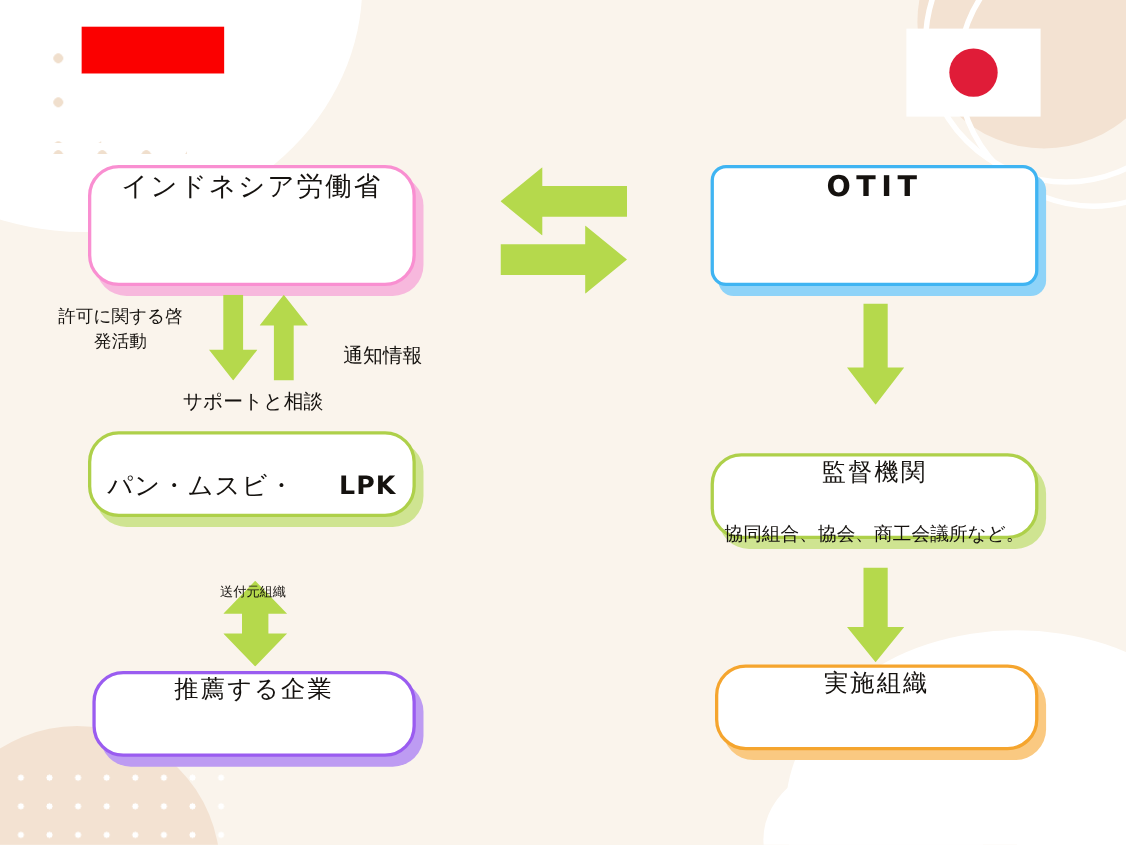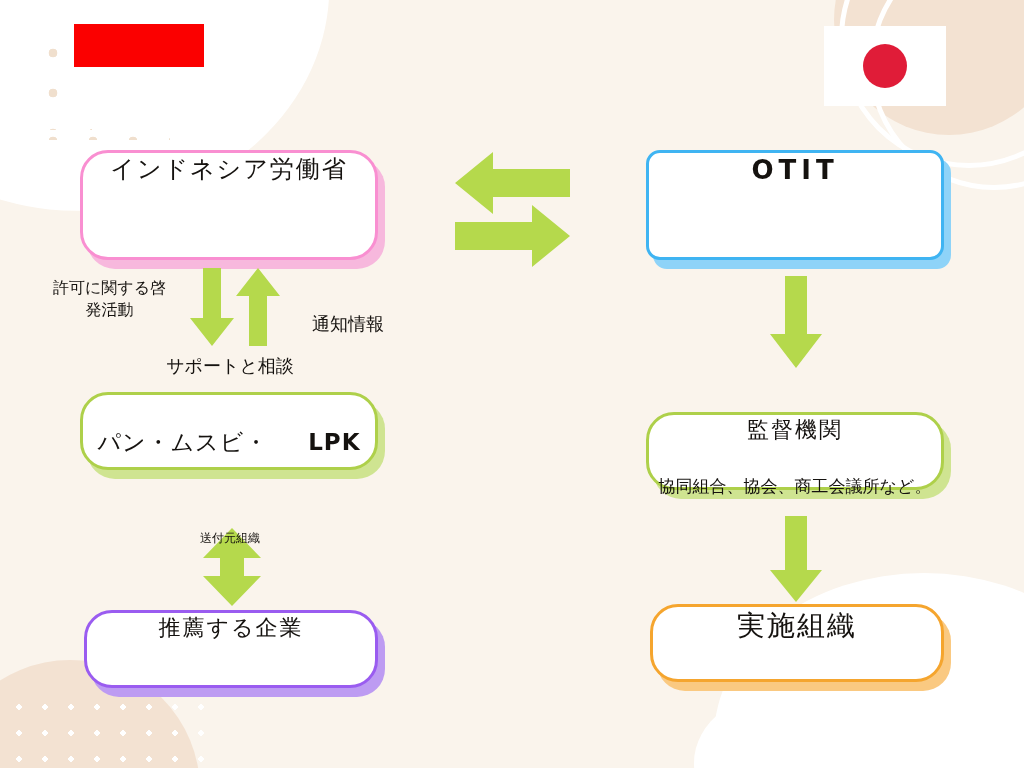--- a/index.html
+++ b/index.html
@@ -129,21 +129,21 @@
   .node-blue     { border-color: #3fb4f2; box-shadow: 7px 9px 0 0 #8ed3f8; }
   .node-green    { border-color: #aed04a; box-shadow: 7px 9px 0 0 #cfe491; }
   .node-purple   { border-color: #9a5cf0; box-shadow: 7px 9px 0 0 #bd9bf2; }
   .node-orange   { border-color: #f5a52e; box-shadow: 7px 9px 0 0 #fac981; }
 
   #node-kemnaker { left: 80px;  top: 150px; width: 298px; height: 110px; font-size: 24px; letter-spacing: 2px; }
   #node-otit     { left: 646px; top: 150px; width: 298px; height: 110px; font-size: 26px; font-weight: bold; letter-spacing: 5px; border-radius: 14px; }
   #node-lpk      { left: 80px;  top: 392px; width: 298px; height: 78px;  font-size: 23px; letter-spacing: 1px; }
   #node-kantoku  { left: 646px; top: 382px; width: 298px; height: 78px;  font-size: 22px; letter-spacing: 2px; margin-top: 30px; }
   #node-kigyo    { left: 84px;  top: 610px; width: 294px; height: 78px;  font-size: 22px; letter-spacing: 2px; }
-  #node-jisshi   { left: 650px; top: 604px; width: 294px; height: 78px;  font-size: 28px; letter-spacing: 2px; }
+  #node-jisshi   { left: 650px; top: 604px; width: 294px; height: 78px;  font-size: 22px; letter-spacing: 2px; }
 
   .node-lpk-bold { font-weight: bold; margin-left: 40px; }
 
   
   .arrow { position: absolute; }
 
   
   .caption {
     position: absolute;
     color: #15120f;

